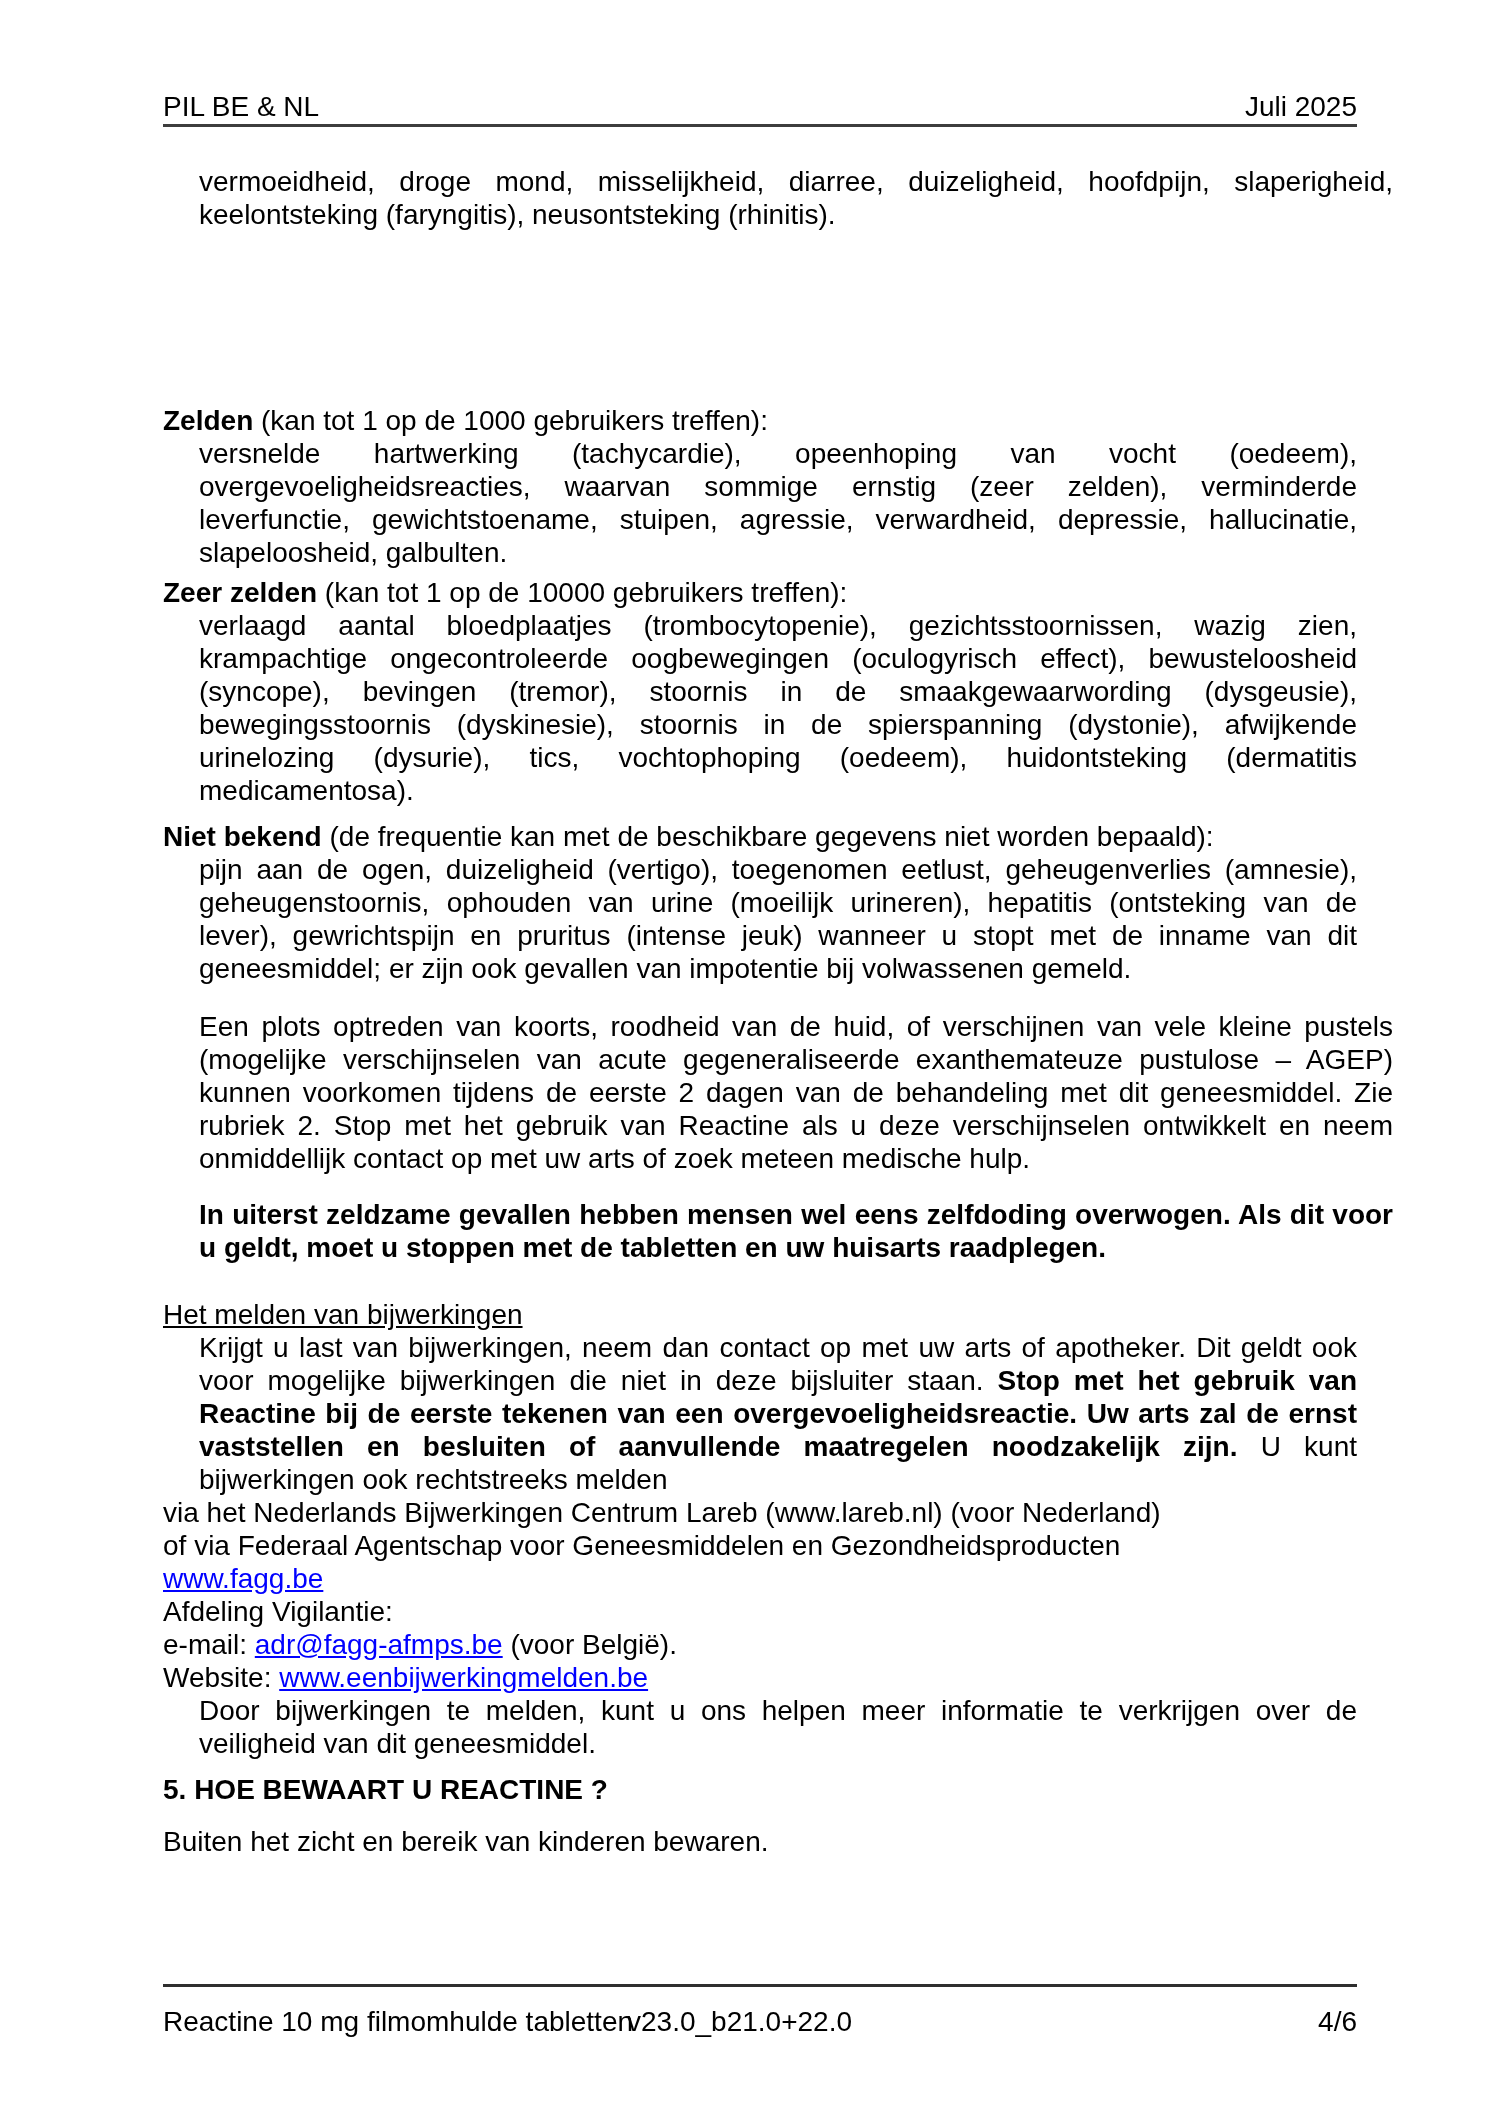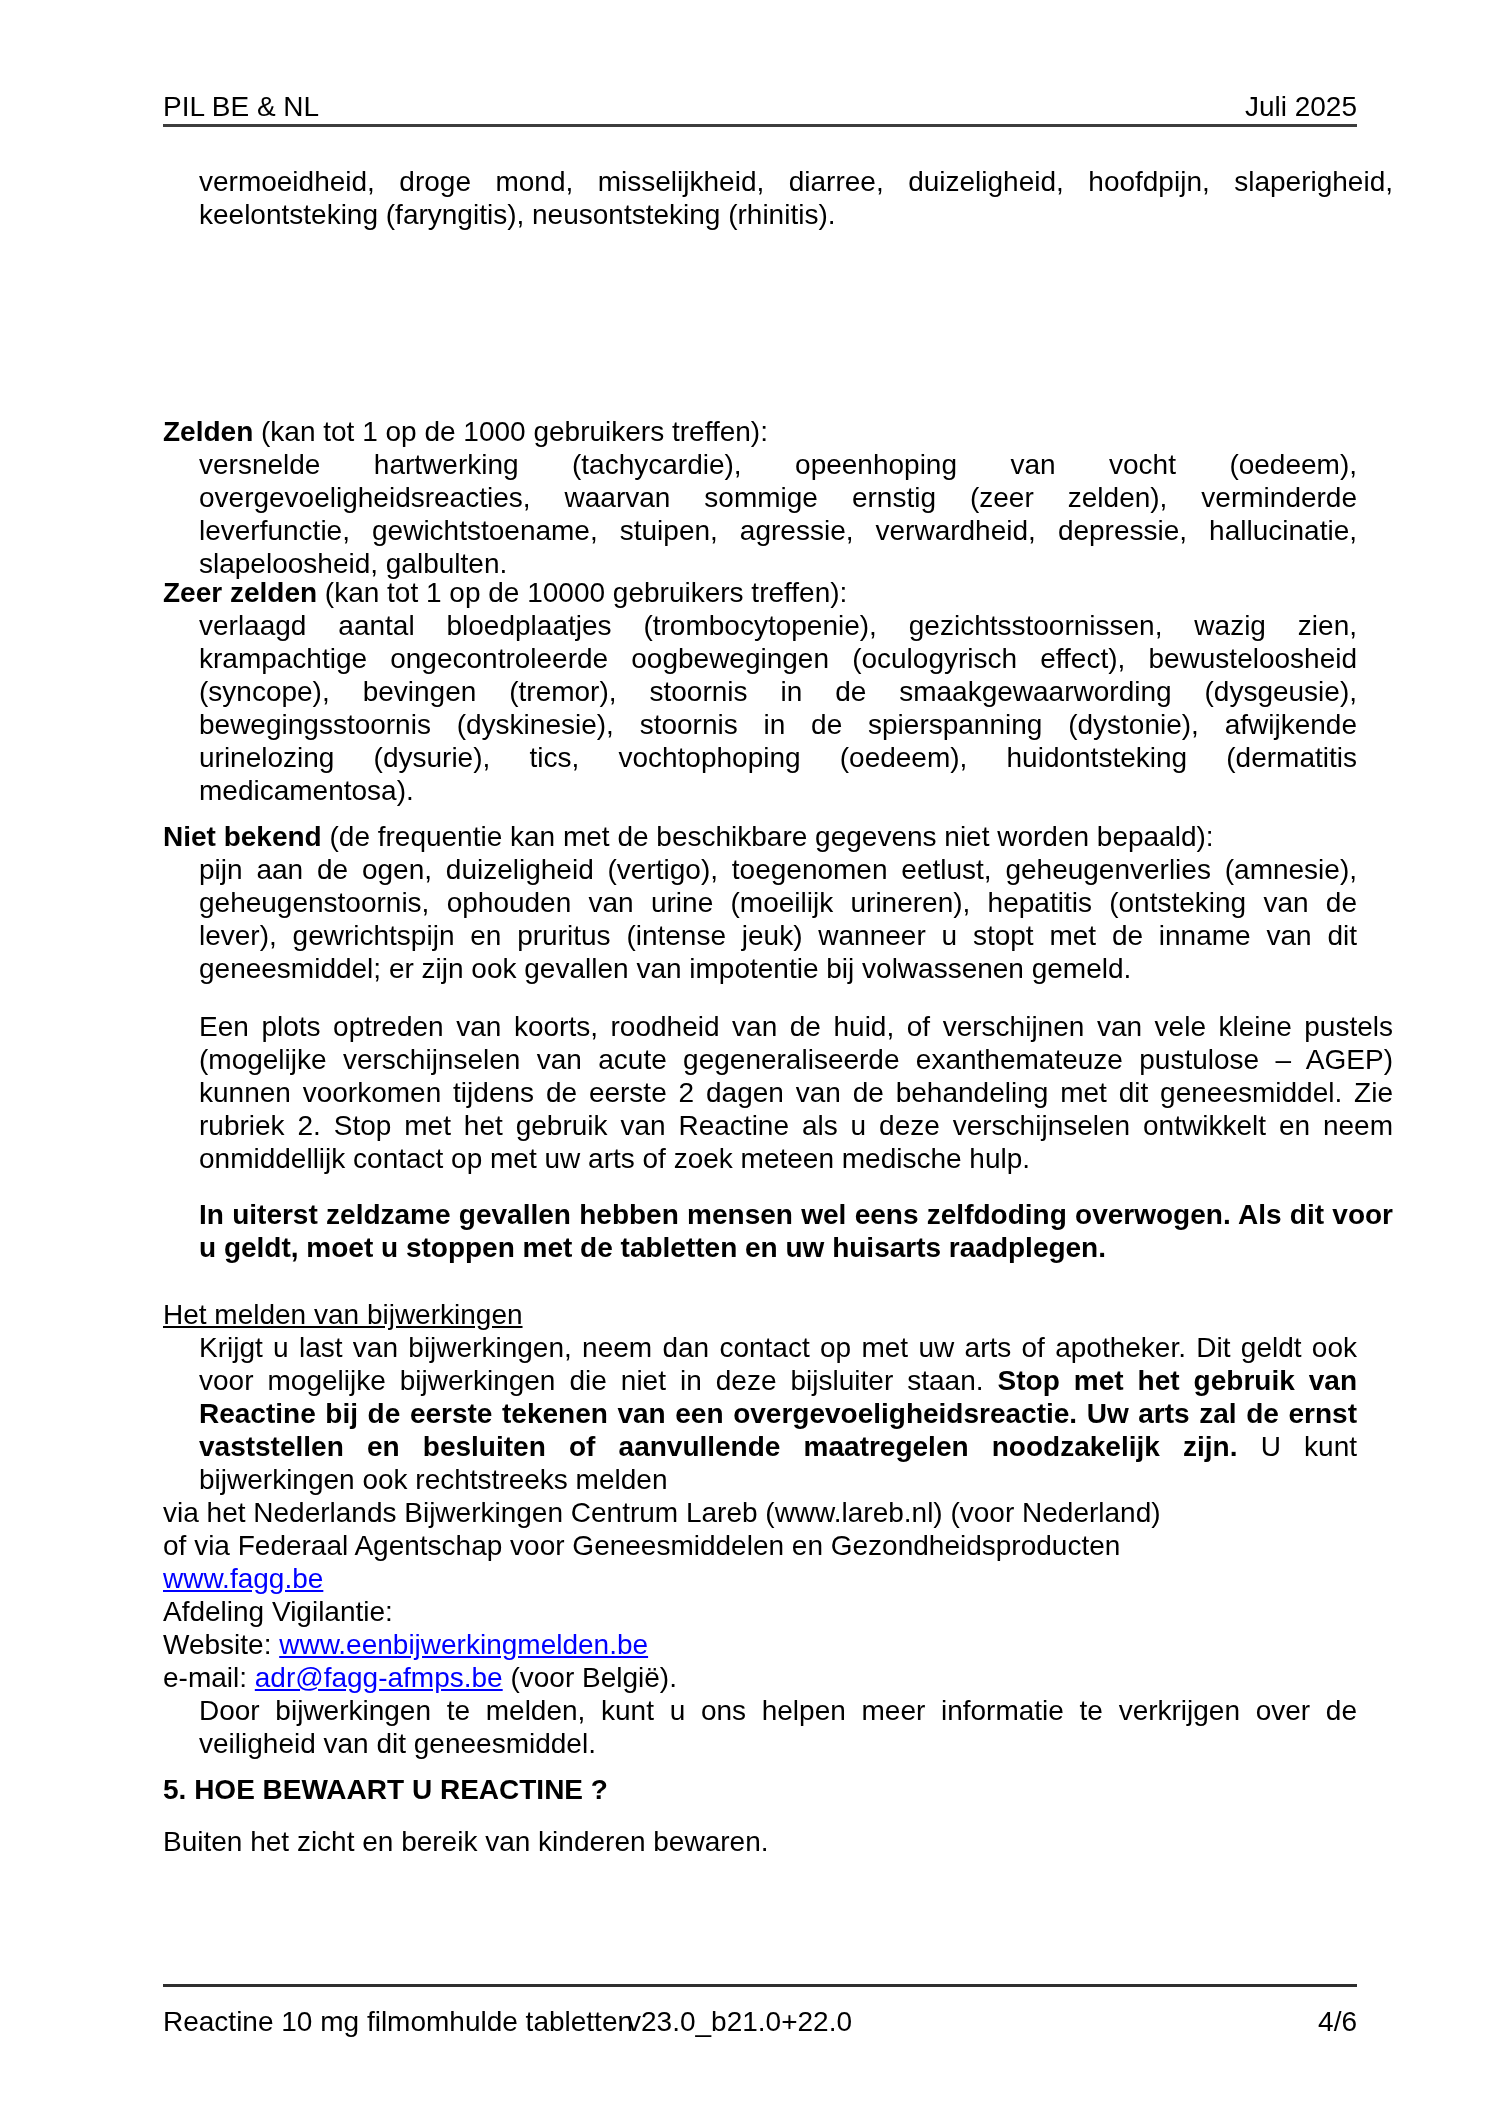--- a/index.html
+++ b/index.html
@@ -34,21 +34,21 @@
 
   <div class="abs header-row" style="top: 90px;">
     <span>PIL BE &amp; NL</span>
     <span>Juli 2025</span>
   </div>
   <div class="abs rule" style="top: 124px;"></div>
 
   <div class="abs just" style="top: 165px;">vermoeidheid, droge mond, misselijkheid, diarree, duizeligheid, hoofdpijn, slaperigheid, keelontsteking (faryngitis), neusontsteking (rhinitis).</div>
 
 
-  <div class="abs" style="top: 415px;">
+  <div class="abs" style="top: 404px;">
     <div><span class="bold">Zelden</span><span> (kan tot 1 op de 1000 gebruikers treffen):</span></div>
     <div class="just">versnelde hartwerking (tachycardie), opeenhoping van vocht (oedeem), overgevoeligheidsreacties, waarvan sommige ernstig (zeer zelden), verminderde leverfunctie, gewichtstoename, stuipen, agressie, verwardheid, depressie, hallucinatie, slapeloosheid, galbulten.</div>
   </div>
 
   <div class="abs" style="top: 576px;">
     <div><span class="bold">Zeer zelden</span><span> (kan tot 1 op de 10000 gebruikers treffen):</span></div>
     <div class="just">verlaagd aantal bloedplaatjes (trombocytopenie), gezichtsstoornissen, wazig zien, krampachtige ongecontroleerde oogbewegingen (oculogyrisch effect), bewusteloosheid (syncope), bevingen (tremor), stoornis in de smaakgewaarwording (dysgeusie), bewegingsstoornis (dyskinesie), stoornis in de spierspanning (dystonie), afwijkende urinelozing (dysurie), tics, vochtophoping (oedeem), huidontsteking (dermatitis medicamentosa).</div>
   </div>
 
   <div class="abs" style="top: 820px;">
@@ -60,22 +60,22 @@
 
   <div class="abs just bold" style="top: 1198px;">In uiterst zeldzame gevallen hebben mensen wel eens zelfdoding overwogen. Als dit voor u geldt, moet u stoppen met de tabletten en uw huisarts raadplegen.</div>
 
   <div class="abs" style="top: 1298px;">
     <div><span class="uline">Het melden van bijwerkingen</span></div>
     <div class="just"><span>Krijgt u last van bijwerkingen, neem dan contact op met uw arts of apotheker. Dit geldt ook voor mogelijke bijwerkingen die niet in deze bijsluiter staan. </span><span class="bold">Stop met het gebruik van Reactine bij de eerste tekenen van een overgevoeligheidsreactie. Uw arts zal de ernst vaststellen en besluiten of aanvullende maatregelen noodzakelijk zijn.</span><span> U kunt bijwerkingen ook rechtstreeks melden</span></div>
     <div>via het Nederlands Bijwerkingen Centrum Lareb (www.lareb.nl) (voor Nederland)</div>
     <div>of via Federaal Agentschap voor Geneesmiddelen en Gezondheidsproducten</div>
     <div><a class="link">www.fagg.be</a></div>
     <div>Afdeling Vigilantie:</div>
+    <div><span>e-mail: </span><a class="link">adr@fagg-afmps.be</a><span> (voor België).</span></div>
     <div><span>Website: </span><a class="link">www.eenbijwerkingmelden.be</a></div>
-    <div><span>e-mail: </span><a class="link">adr@fagg-afmps.be</a><span> (voor België).</span></div>
     <div class="just">Door bijwerkingen te melden, kunt u ons helpen meer informatie te verkrijgen over de veiligheid van dit geneesmiddel.</div>
   </div>
 
   <div class="abs" style="top: 1773px;">
     <div class="bold">5. HOE BEWAART U REACTINE ?</div>
     <div class="storage-body">Buiten het zicht en bereik van kinderen bewaren.</div>
   </div>
 
   <div class="abs footer" style="top: 1984px;">
     <div class="footer-inner">

